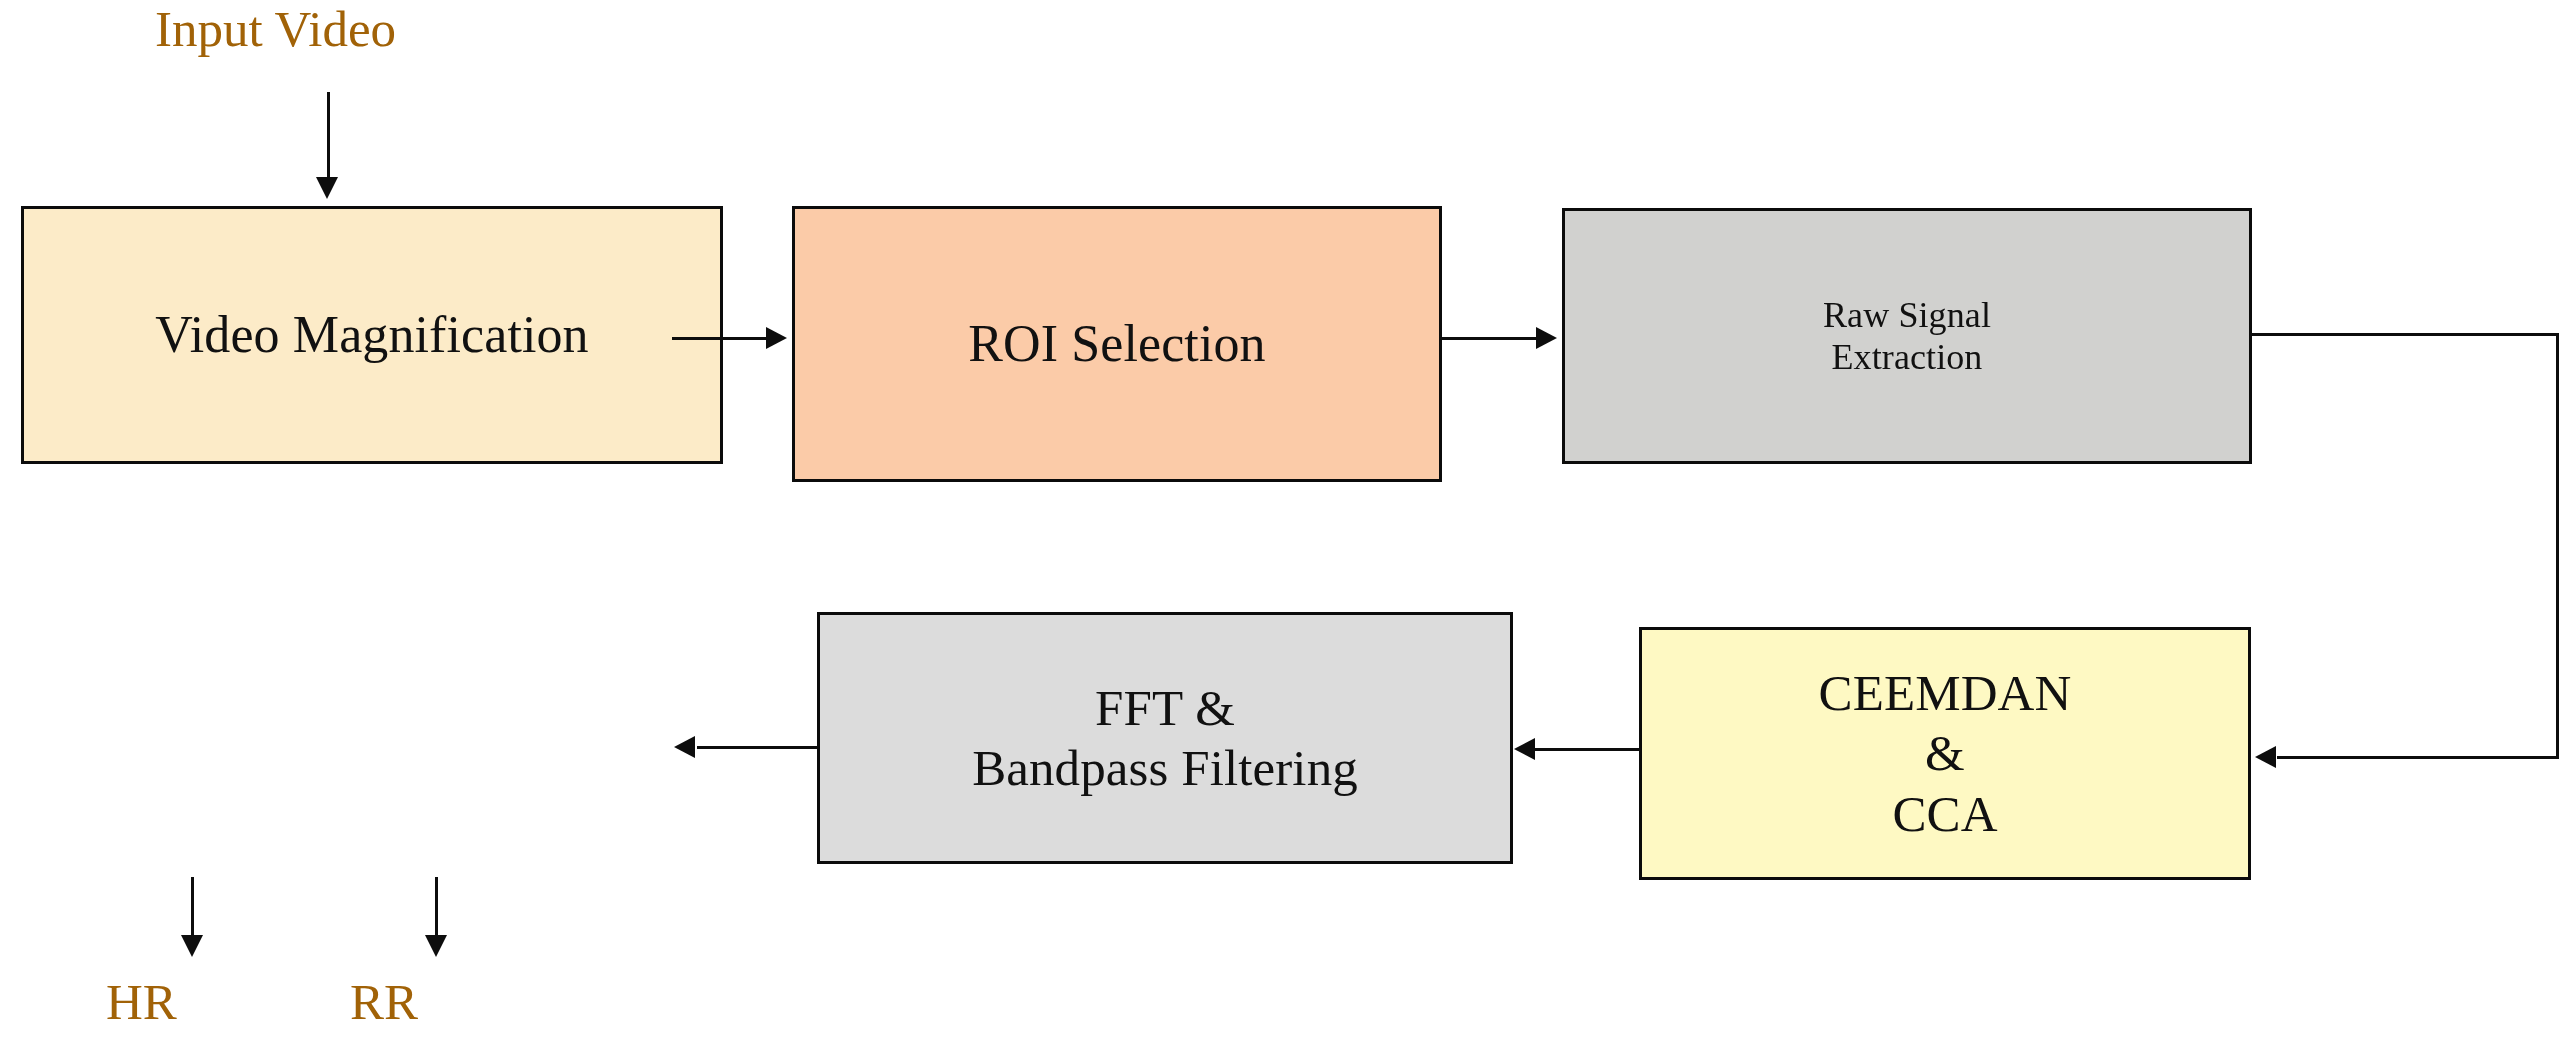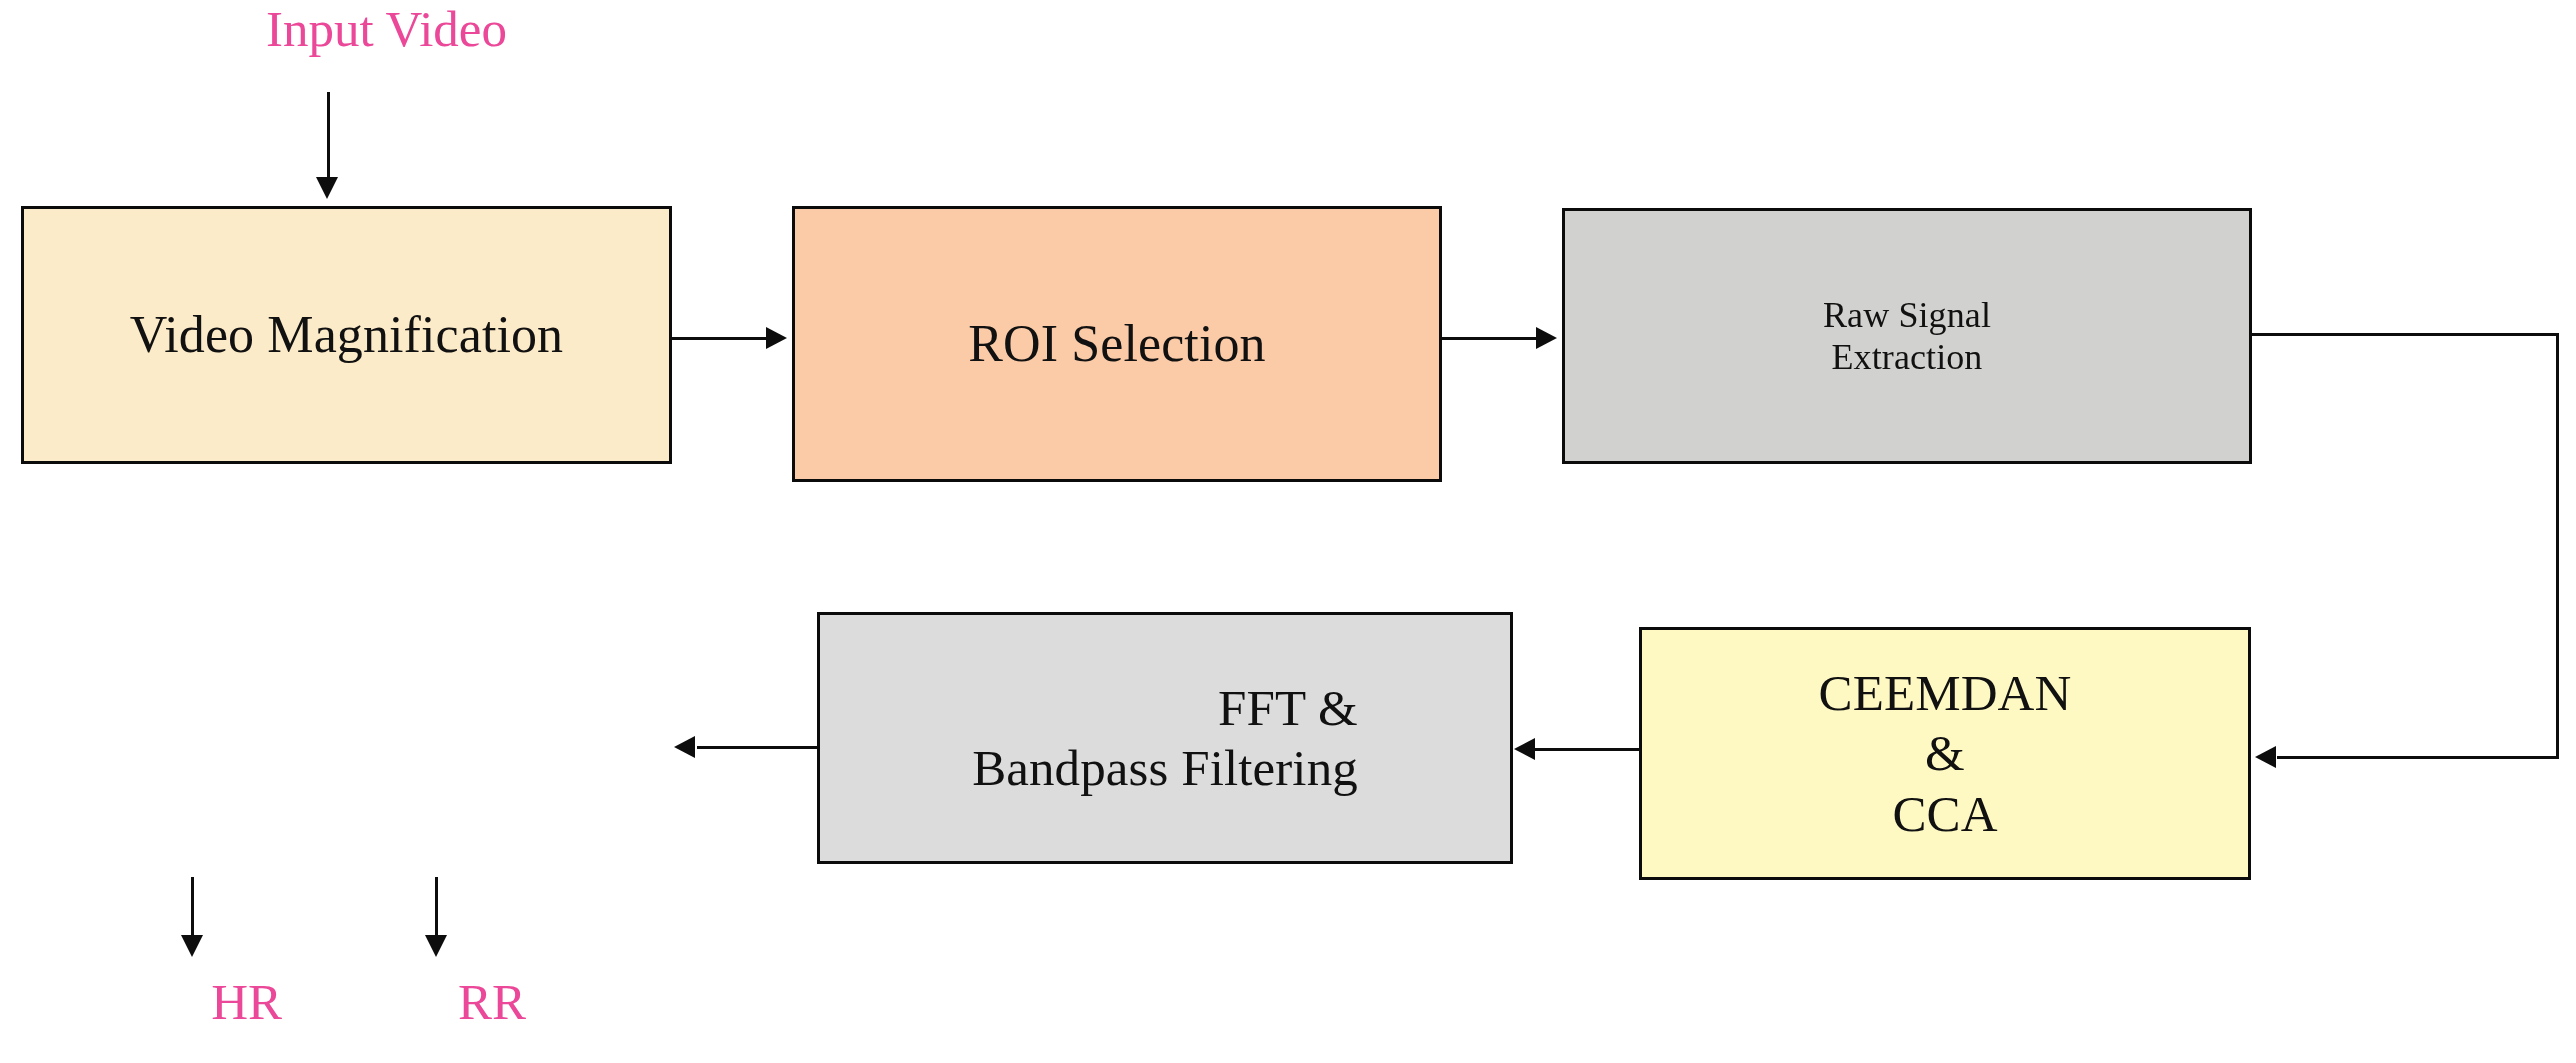--- a/index.html
+++ b/index.html
@@ -18,23 +18,23 @@
     align-items:center;
     justify-content:center;
     text-align:center;
     color:#111111;
     line-height:1.18;
     white-space:pre-line;
     letter-spacing:0.1px;
   }
   .label{
     position:absolute;
-    color:#ec4899;
+    color:#a16207;
     white-space:pre-line;
-    text-align:right;
+    text-align:left;
     line-height:1.1;
   }
   .edge{position:absolute;background:#0d0d0d;}
   .h{height:3.5px;}
   .v{width:3.5px;}
   .arrowhead{
     position:absolute;
     width:0;height:0;
   }
   .ah-right{
@@ -58,21 +58,21 @@
 </head>
 <body>
 
 <div id="stage">
 
   <div class="label" style="left:155px;top:1.4px;width:352px;font-size:51px;">Input Video</div>
 
   <div class="edge v thin" style="left:327px;top:92px;height:90px;"></div>
   <div class="arrowhead ah-down" style="left:316px;top:177px;"></div>
 
-  <div class="node" style="left:21px;top:206px;width:651px;height:258px;background:#FCEBC8;font-size:52px;">
+  <div class="node" style="left:21px;top:206px;width:702px;height:258px;background:#FCEBC8;font-size:52px;">
     <span>Video Magnification</span>
   </div>
 
   <div class="node" style="left:792px;top:206px;width:650px;height:276px;background:#FBCBA8;font-size:52px;">
     <span>ROI Selection</span>
   </div>
 
   <div class="node" style="left:1562px;top:208px;width:690px;height:256px;background:#D1D1CF;font-size:36px;">
     <span>Raw Signal
 Extraction</span>
@@ -83,21 +83,21 @@
 
   <div class="edge h thin" style="left:1442px;top:337px;width:96px;"></div>
   <div class="arrowhead ah-right" style="left:1536px;top:327px;"></div>
 
   <div class="edge h thin" style="left:2250px;top:333px;width:308px;"></div>
   <div class="edge v thin" style="left:2556px;top:333px;height:426px;"></div>
   <div class="edge h thin" style="left:2277px;top:756px;width:281px;"></div>
   <div class="arrowhead ah-left" style="left:2255px;top:746px;"></div>
 
 
-  <div class="node" style="left:817px;top:612px;width:696px;height:252px;background:#DCDCDC;font-size:51px;text-align:right;">
+  <div class="node" style="left:817px;top:612px;width:696px;height:252px;background:#DCDCDC;font-size:51px;">
     <span>FFT &amp;
 Bandpass Filtering</span>
   </div>
 
   <div class="node" style="left:1639px;top:627px;width:612px;height:253px;background:#fef9c3;font-size:51px;">
     <span>CEEMDAN
 &amp;
 CCA</span>
   </div>
 

